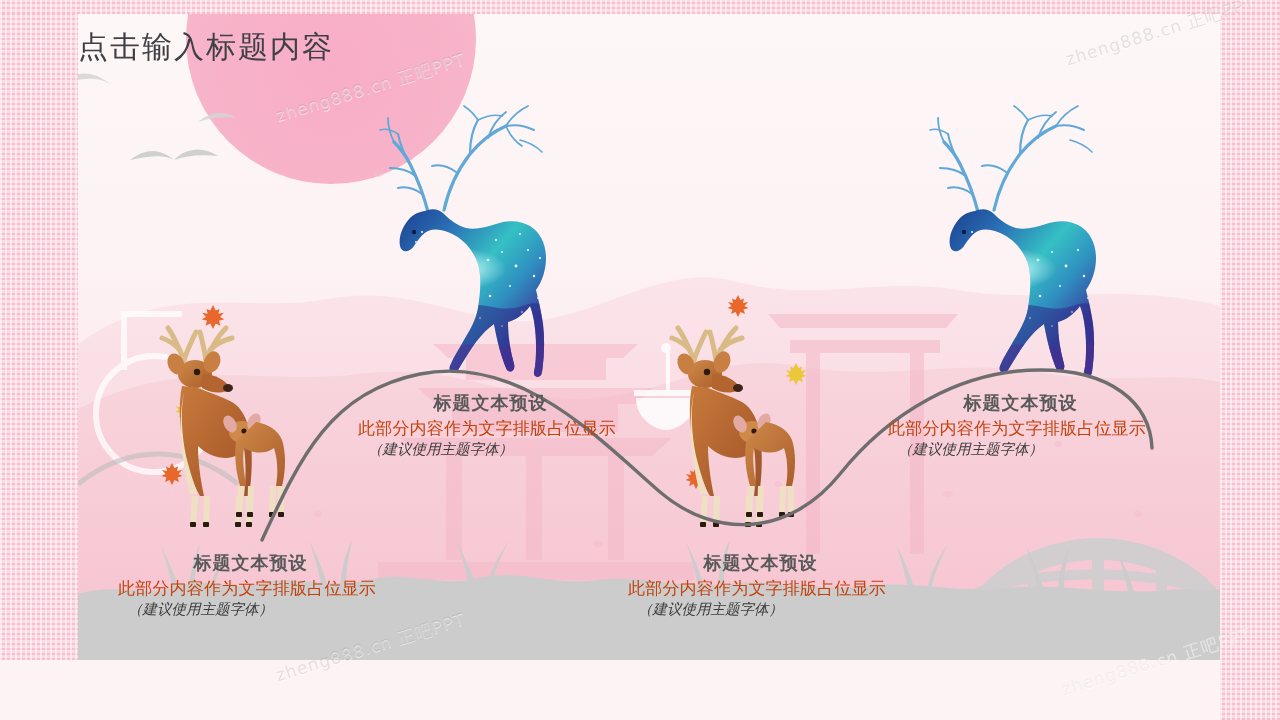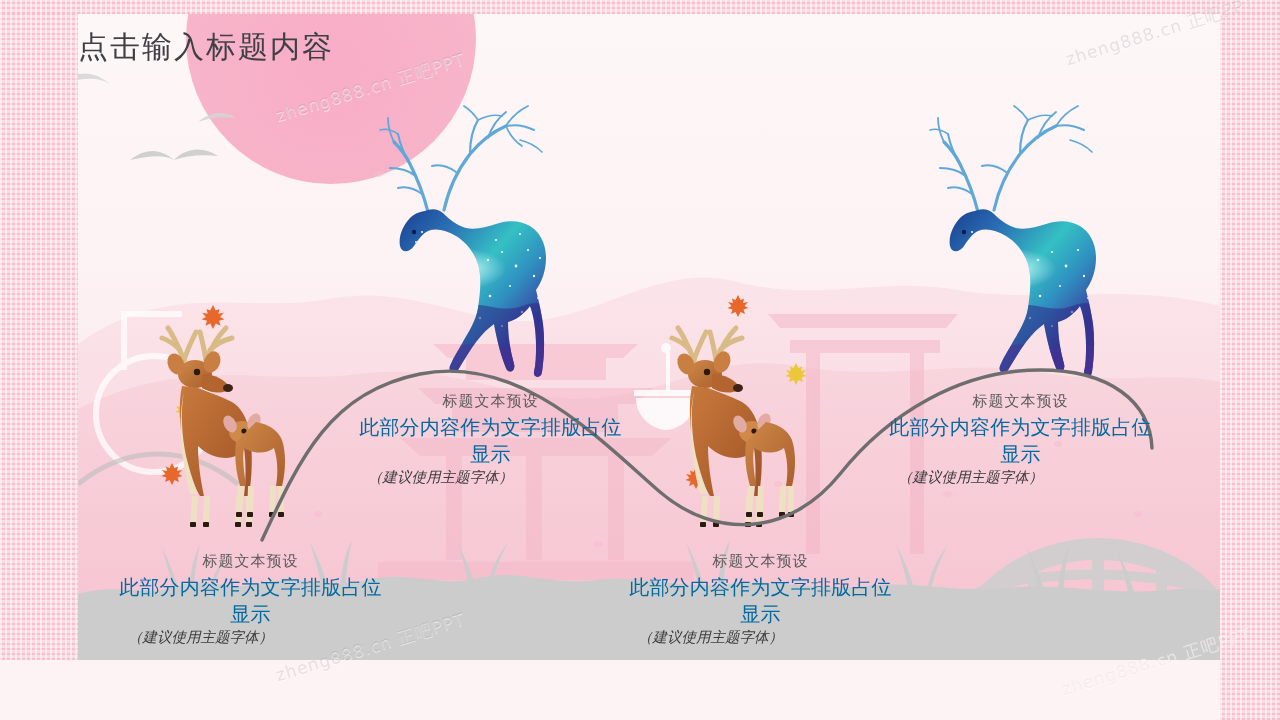--- a/index.html
+++ b/index.html
@@ -38,23 +38,23 @@
   .wm.dark{color:rgba(225,215,220,.30);}
 
   
   #title{position:absolute;left:78px;top:27px;font-size:30px;color:#3f3f44;letter-spacing:2px;}
 
   
   .curve{position:absolute;left:0;top:0;width:1280px;height:720px;pointer-events:none;}
 
   
   .tb{position:absolute;width:265px;}
-  .tb .hd{font-size:15px;font-weight:normal;color:#595959;text-align:center;letter-spacing:1px;
+  .tb .hd{font-size:18px;font-weight:bold;color:#595959;text-align:center;letter-spacing:1px;
       line-height:1.25;margin-bottom:3px;}
-  .tb .bd{font-size:20px;color:#0369a1;line-height:1.35;letter-spacing:.2px;text-align:center;}
+  .tb .bd{font-size:17px;color:#c2410c;line-height:1.35;letter-spacing:.2px;}
   .tb .note{font-size:14.5px;color:#3a3a3a;line-height:1.35;padding-left:10px;font-style:italic;}
 
   #tb0{left:118px;top:552px;}
   #tb1{left:358px;top:392px;}
   #tb2{left:628px;top:552px;}
   #tb3{left:888px;top:392px;}
 
   .deer{position:absolute;}
 </style>
 </head>

